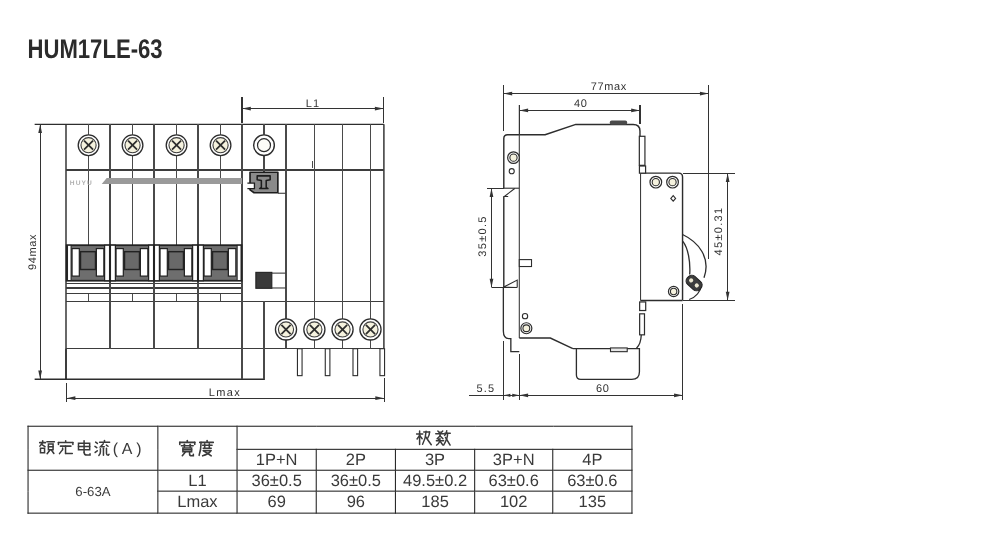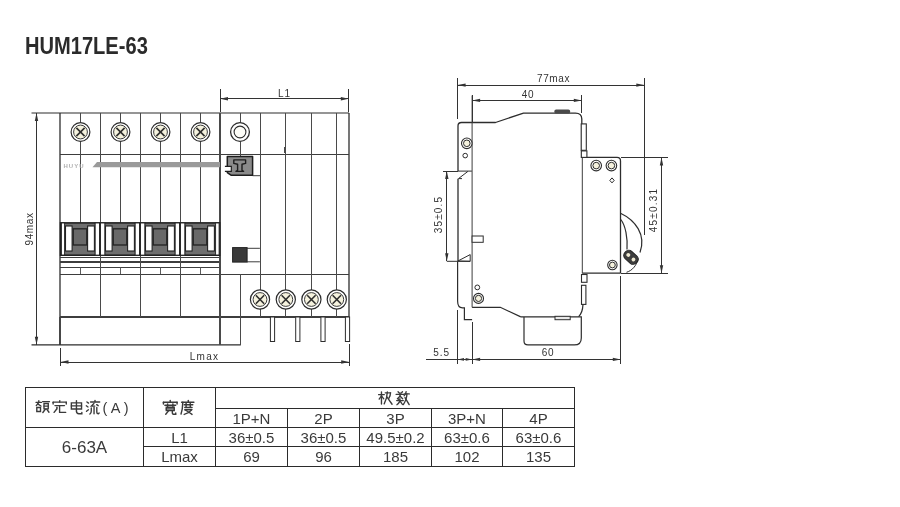--- a/index.html
+++ b/index.html
@@ -440,21 +440,21 @@
 <tr style="height:19px">
 
   <td>1P+N</td>
           <td>2P</td>
           <td>3P</td>
           <td>3P+N</td>
           <td>4P</td>
 </tr>
 <tr style="height:19px">
 
-  <td rowspan="2" style="font-size:17px">6-63A</td>
+  <td rowspan="2" style="font-size:12px">6-63A</td>
   <td>L1</td>
           <td>36±0.5</td>
           <td>36±0.5</td>
           <td>49.5±0.2</td>
           <td>63±0.6</td>
           <td>63±0.6</td>
 </tr>
 <tr style="height:20px">
 
   <td>Lmax</td>

